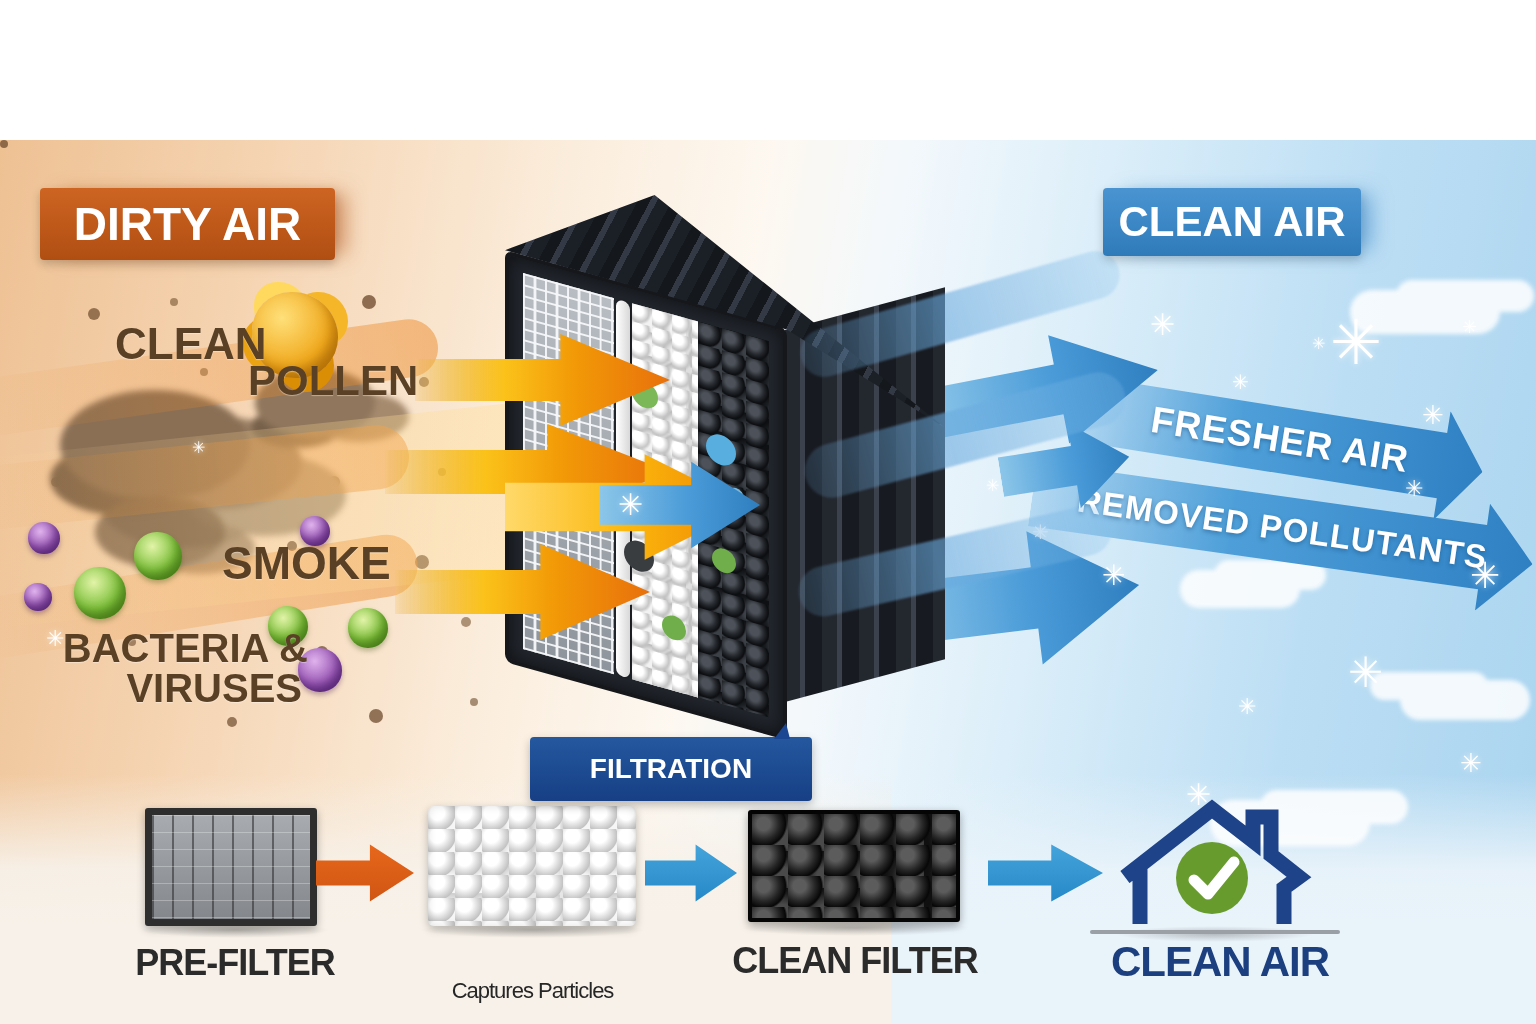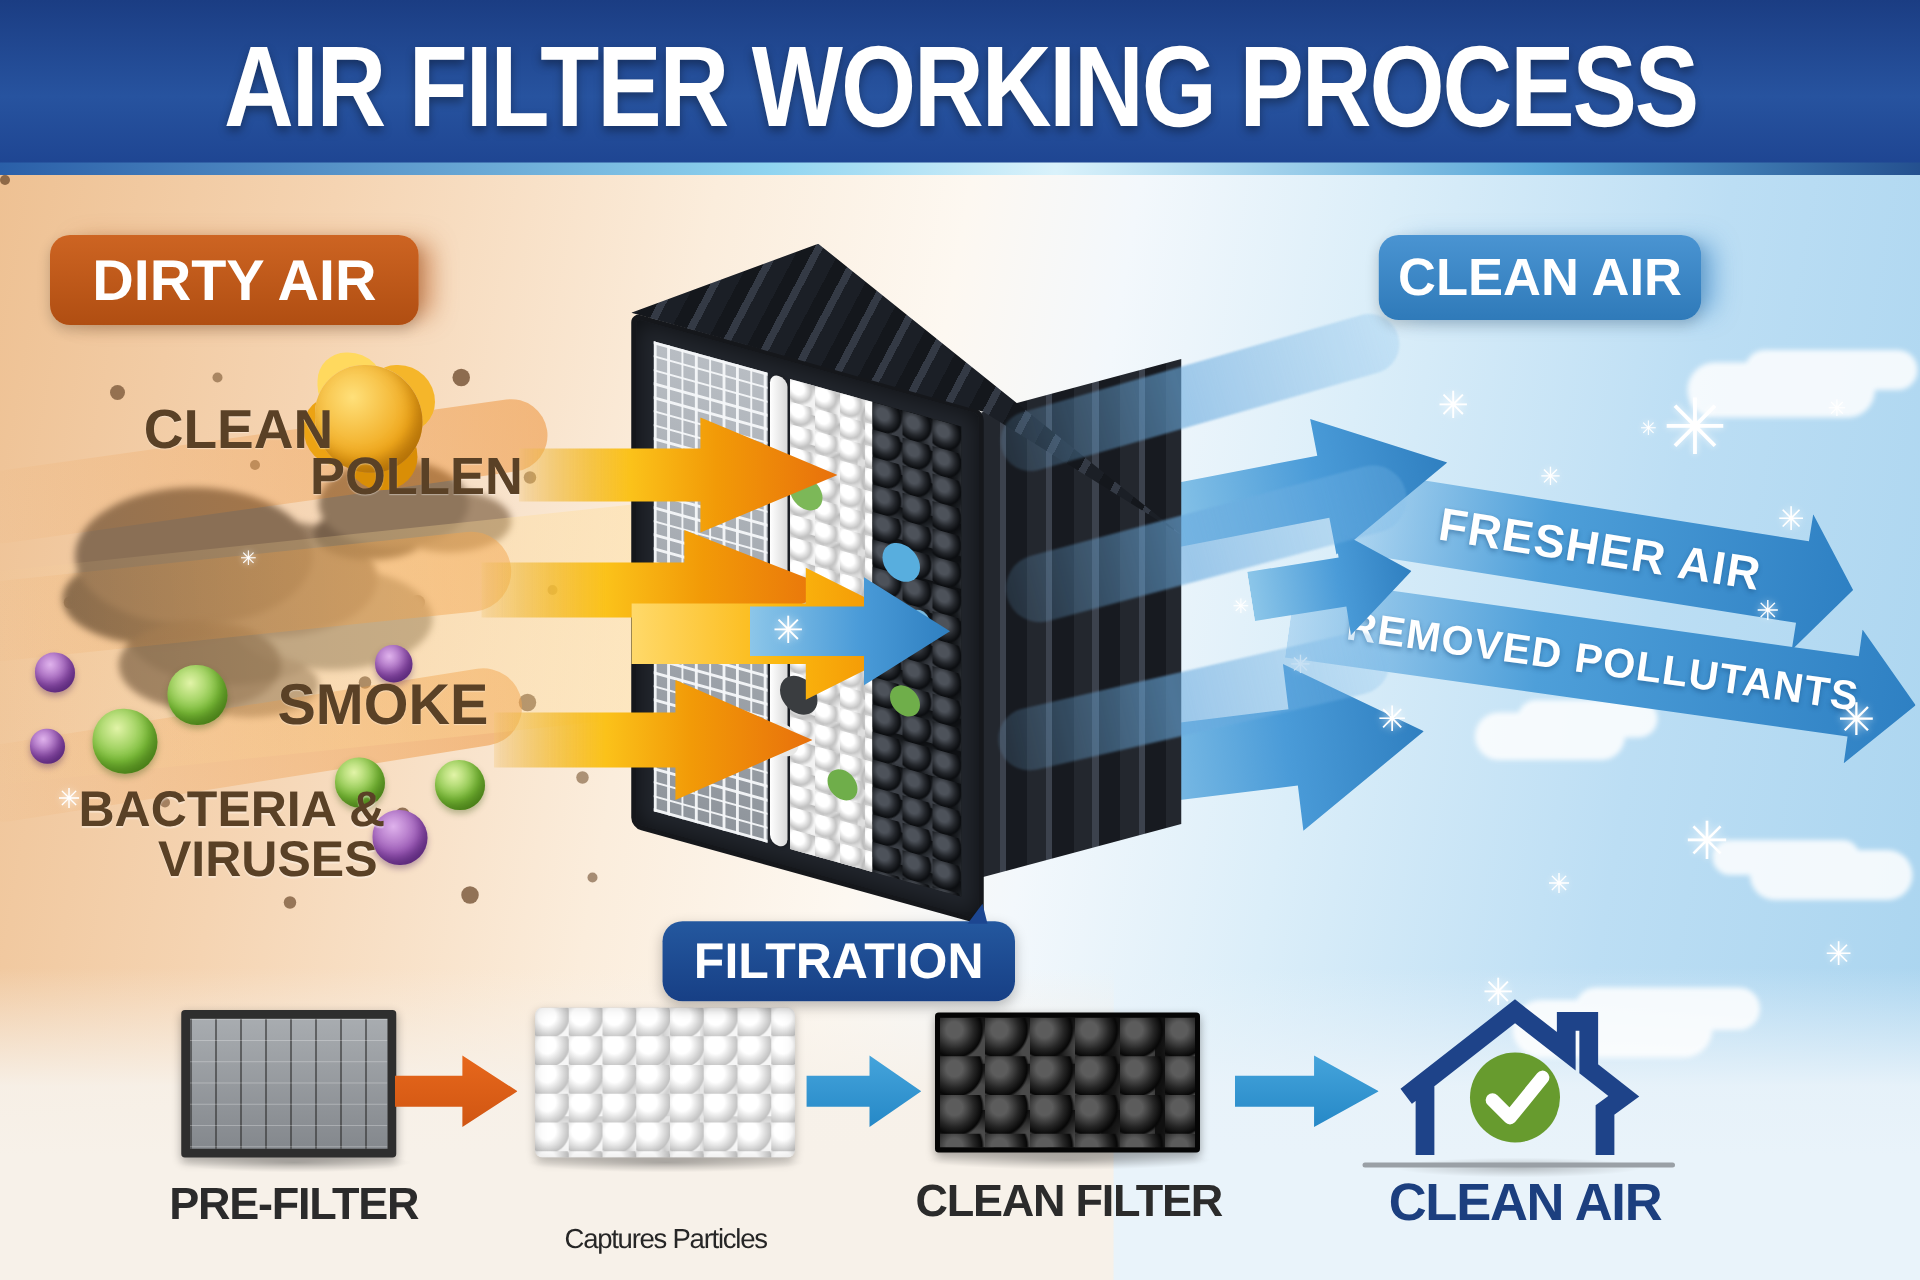--- a/index.html
+++ b/index.html
@@ -21,28 +21,28 @@
   .scene{position:absolute;left:0;top:140px;width:1536px;height:884px;
          background:linear-gradient(100deg,#eec193 0%,#f5d4b2 16%,#fbeddc 34%,#fdf8f1 46%,
                     #f3f8fc 54%,#dbeef9 66%,#bcdef4 82%,#a9d4ef 100%);}
   .bg-bottom-left{position:absolute;left:0;bottom:0;width:58%;height:250px;z-index:5;
          background:linear-gradient(180deg,rgba(247,241,233,0) 0,rgba(247,241,233,.95) 95px,#f7f1e9 150px);}
   .bg-bottom-right{position:absolute;right:0;bottom:0;width:42%;height:250px;z-index:5;
          background:linear-gradient(180deg,rgba(233,243,250,0) 0,rgba(233,243,250,.95) 95px,#e9f3fa 150px);}
 
   
   .badge{position:absolute;display:flex;align-items:center;justify-content:center;
-         color:#fff;font-weight:bold;z-index:55;border-radius:16px;}
+         color:#fff;font-weight:bold;z-index:55;border-radius:4px;}
   .badge-dirty{left:40px;top:48px;width:295px;height:72px;font-size:46px;
          background:linear-gradient(180deg,#cd6422,#b04e12);
          box-shadow:16px 0 20px -6px rgba(176,78,18,.55),0 4px 10px rgba(0,0,0,.2);}
   .badge-clean{left:1103px;top:48px;width:258px;height:68px;font-size:42px;
          background:linear-gradient(180deg,#4a94d2,#2f7ab9);
          box-shadow:16px 0 20px -6px rgba(58,135,200,.6),0 4px 10px rgba(0,0,0,.18);}
-  .badge-filtration{left:530px;top:597px;width:282px;height:64px;font-size:40px;
+  .badge-filtration{left:530px;top:597px;width:282px;height:64px;font-size:28px;
          background:linear-gradient(180deg,#24589f,#173f85);
          box-shadow:0 4px 10px rgba(0,0,0,.25);}
   .badge-filtration::after{content:"";position:absolute;top:-14px;right:22px;
          border-left:12px solid transparent;border-right:4px solid transparent;
          border-bottom:16px solid #1c4691;}
 
   
   .plabel{position:absolute;color:#5a4126;font-weight:bold;z-index:20;line-height:1;
           text-shadow:0 1px 1px rgba(255,255,255,.4);}
 
@@ -145,24 +145,20 @@
       font-weight:bold;font-size:36px;letter-spacing:-1px;}
   .stage-sub{position:absolute;z-index:55;text-align:center;color:#262626;
       font-size:22px;letter-spacing:-1px;}
   .stage-label.clean{color:#1c3f7f;font-size:42px;}
 </style>
 </head>
 <body>
 
 <div class="canvas">
 
-  <div class="banner">
-    <div class="title">AIR FILTER WORKING PROCESS</div>
-    <div class="banner-stripe"></div>
-  </div>
 
   <div class="scene">
 
     <div class="bg-bottom-left"></div>
     <div class="bg-bottom-right"></div>
 
     <div class="tail" style="left:-30px;top:208px;width:470px;height:58px;transform:rotate(-8deg);"></div>
     <div class="tail" style="left:-30px;top:305px;width:440px;height:64px;transform:rotate(-6deg);"></div>
     <div class="tail" style="left:-30px;top:425px;width:450px;height:62px;transform:rotate(-9deg);"></div>
     <div class="tail" style="left:-40px;top:290px;width:600px;height:170px;transform:rotate(-6deg);background:linear-gradient(90deg,rgba(255,228,160,0),rgba(255,220,150,.45));"></div>

